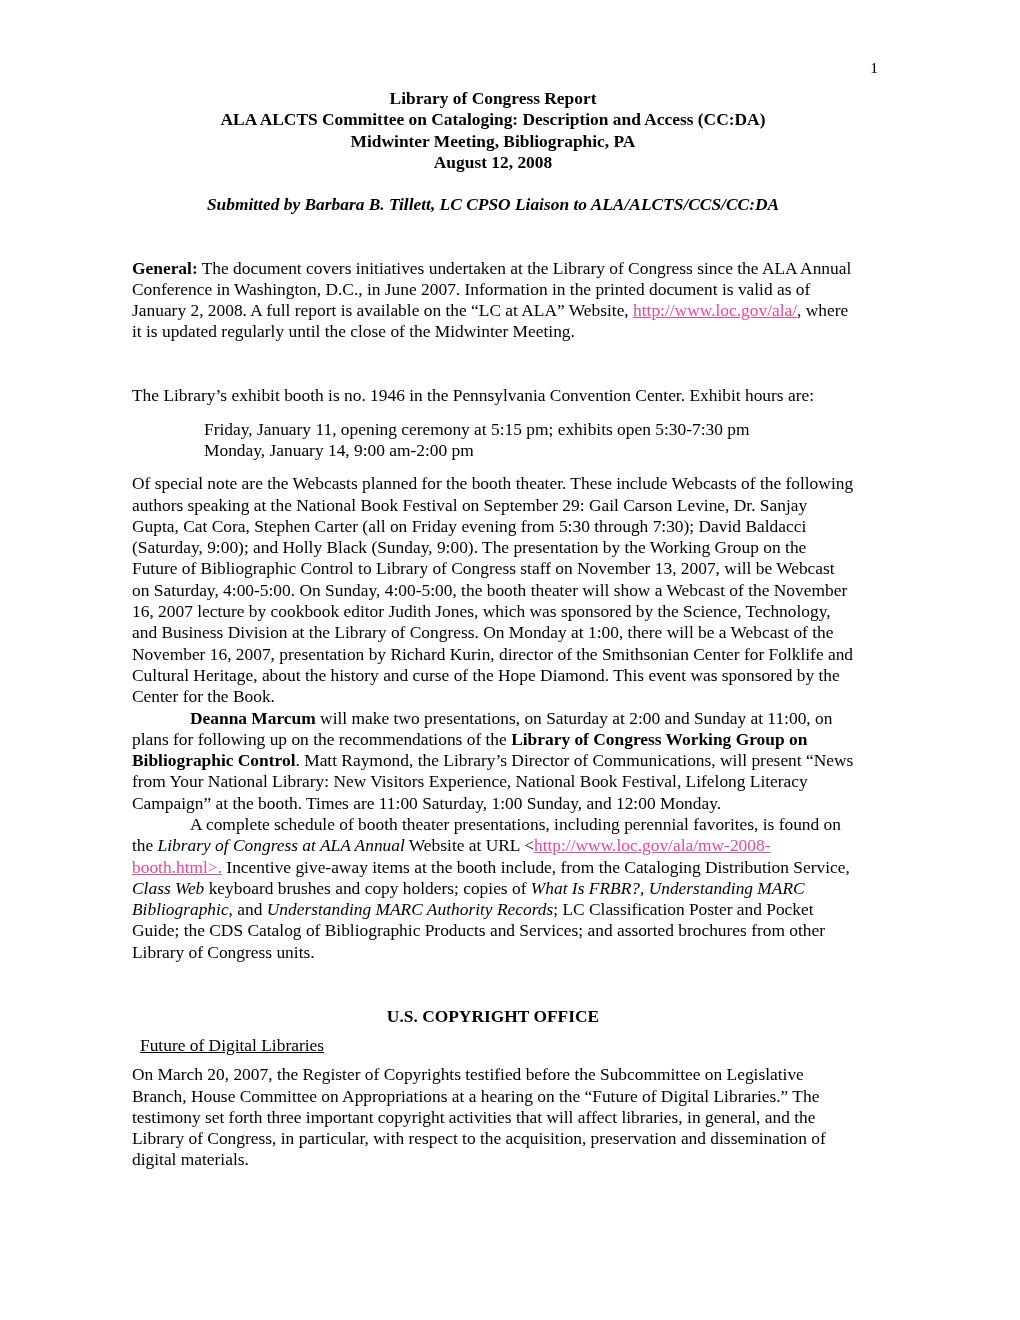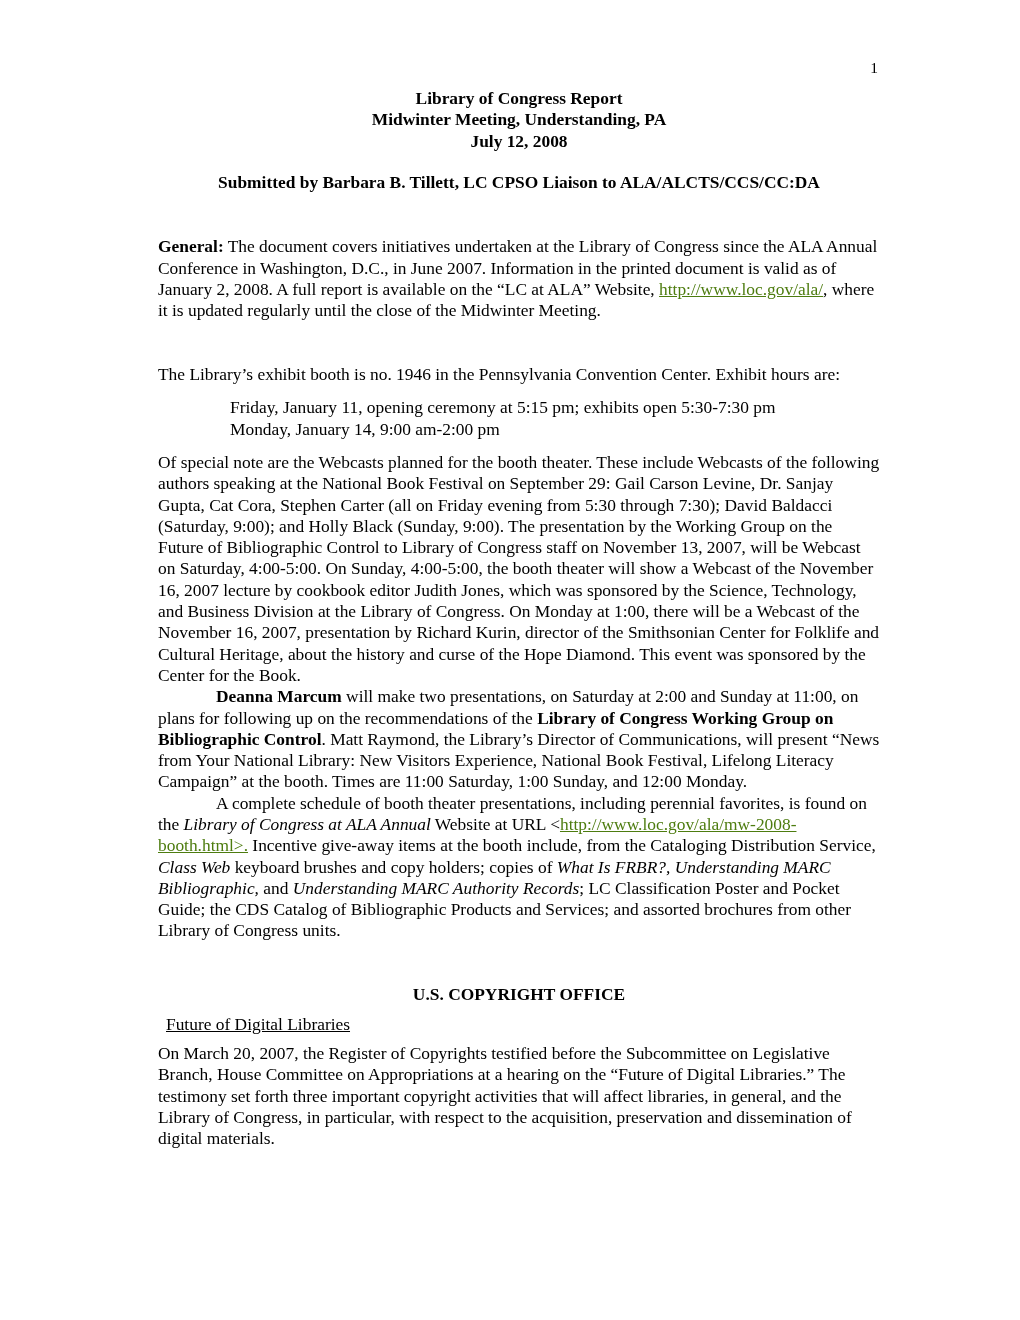--- a/index.html
+++ b/index.html
@@ -27,37 +27,38 @@
     position: absolute;
     top: 60px;
     left: 0;
     width: 878px;
     text-align: right;
     font-size: 15.5px;
     line-height: 1;
   }
   .content {
     position: absolute;
-    left: 158px;
+    left: 132px;
     top: 88px;
     width: 722px;
     font-size: 17.4px;
     line-height: 21.3px;
   }
   .title-block {
     text-align: center;
     font-weight: bold;
   }
   .title-block .line {
     display: block;
   }
   .submitted {
     text-align: center;
     font-weight: bold;
     margin-top: 20.5px;
+    font-style: italic;
   }
   .section-head {
     text-align: center;
     font-weight: bold;
   }
   p.body {
     margin: 0;
     text-align: left;
   }
   .gap-2 { height: 42.6px; }
@@ -65,43 +66,44 @@
     text-indent: 58px;
   }
   .hours {
     margin: 12px;
     padding-left: 60px;
   }
   .hours .line { display: block; }
   b, .b { font-weight: bold; }
   i, .i { font-style: italic; }
   a.link, .link {
-    color: #4d7c0f;
+    color: #ec4899;
     text-decoration: underline;
     word-break: normal;
   }
   .sub-head {
     margin: 8px;
     text-decoration: underline;
     display: inline-block;
   }
 </style>
 </head>
 <body>
 
 <div class="page">
 
   <div class="page-number">1</div>
 
   <div class="content">
 
     <div class="title-block">
       <span class="line">Library of Congress Report</span>
-      <span class="line">Midwinter Meeting, Understanding, PA</span>
-      <span class="line">July 12, 2008</span>
+      <span class="line">ALA ALCTS Committee on Cataloging: Description and Access (CC:DA)</span>
+      <span class="line">Midwinter Meeting, Bibliographic, PA</span>
+      <span class="line">August 12, 2008</span>
     </div>
 
     <div class="submitted">Submitted by Barbara B. Tillett, LC CPSO Liaison to ALA/ALCTS/CCS/CC:DA</div>
 
     <div class="gap-2"></div>
 
     <p class="body"><b>General:</b><span> The document covers initiatives undertaken at the Library of Congress since the ALA Annual Conference in Washington, D.C., in June 2007.  Information in the printed document is valid as of January 2, 2008.  A full report is available on the “LC at ALA” Website, </span><a class="link" href="#">http://www.loc.gov/ala/</a><span>, where it is updated regularly until the close of the Midwinter Meeting.</span></p>
 
     <div class="gap-2"></div>
 

